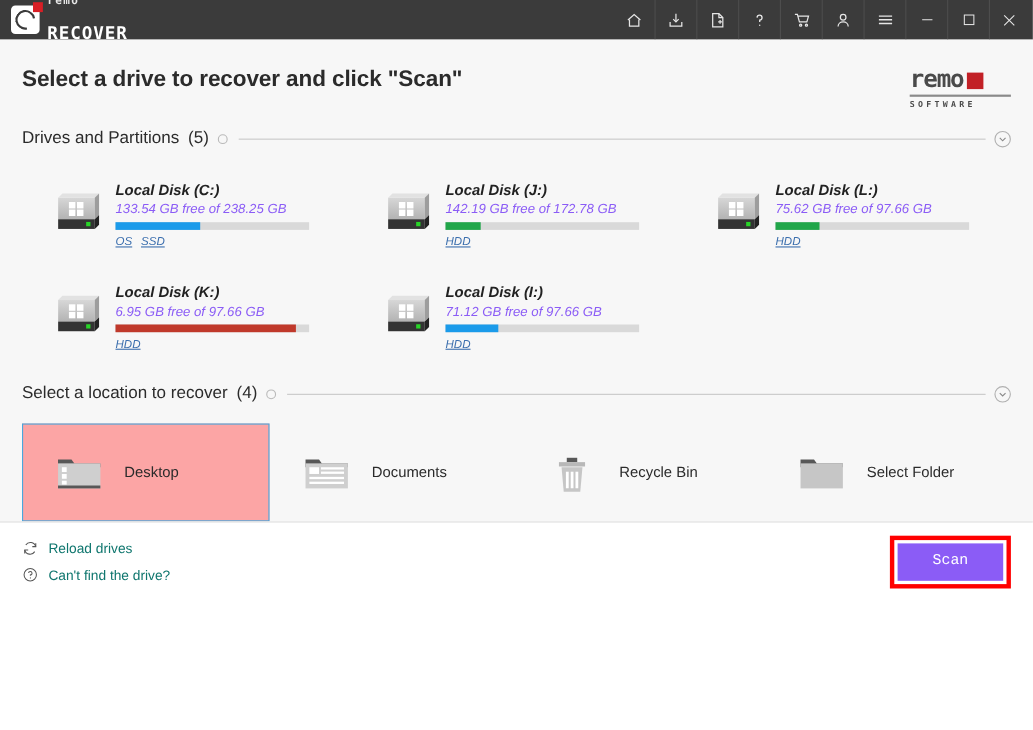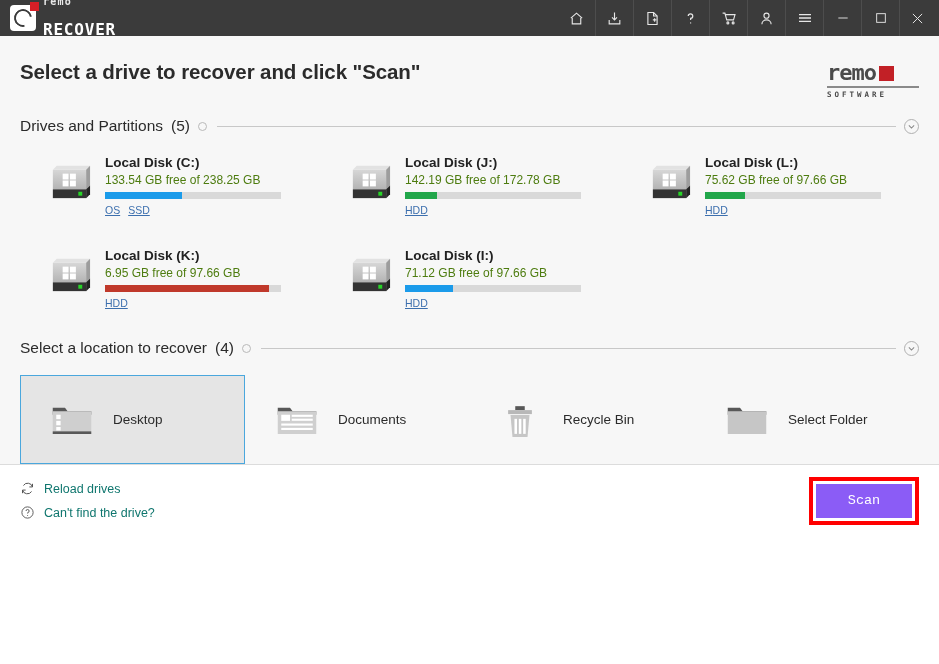--- a/index.html
+++ b/index.html
@@ -136,27 +136,28 @@
     border: 1px solid #b0b0b0; border-radius: 50%;
     display: flex; align-items: center; justify-content: center;
     flex: 0 0 auto; background: #f7f7f7;
   }
 
   
   .drive-grid {
     display: grid;
     grid-template-columns: repeat(3, 300px);
     row-gap: 22px;
-    margin-top: 14px;
+    margin-top: 24px;
+    font-style: italic;
   }
   .drive-card { display: flex; gap: 12px; align-items: flex-start; cursor: pointer; padding: 4px 4px; }
   .drive-icon { width: 47px; height: 47px; flex: 0 0 47px; margin-top: 4px; margin-left: 22px; }
   .drive-info { padding-top: 2px; }
   .drive-name { font-size: 13.5px; color: #222; font-weight: bold; }
-  .drive-free { font-size: 12px; color: #4d7c0f; margin-top: 3px; }
+  .drive-free { font-size: 12px; color: #8b5cf6; margin-top: 3px; }
   .bar-track {
     width: 176px; height: 7px; background: #d9d9d9;
     margin-top: 5px;
   }
   .bar-fill { height: 7px; }
   .tags { margin-top: 5px; display: flex; gap: 8px; }
   .tag {
     font-size: 10.5px; color: #3c6fae;
     text-decoration: underline; cursor: pointer;
   }
@@ -168,21 +169,21 @@
     margin-top: 18px;
   }
   .loc-card {
     height: 89px;
     display: flex; align-items: center; gap: 20px;
     padding-left: 30px;
     cursor: pointer;
     border: 1px solid transparent;
   }
   .loc-card.selected {
-    background: #e5e5e5;
+    background: #fca5a5;
     border: 1px solid #4aa7dd;
   }
   .loc-label { font-size: 13.5px; color: #2b2b2b; }
   .loc-icon { width: 42px; height: 36px; flex: 0 0 42px; }
 
   
   .footer {
     flex: 0 0 72px;
     background: #ffffff;
     border-top: 1px solid #dcdcdc;

